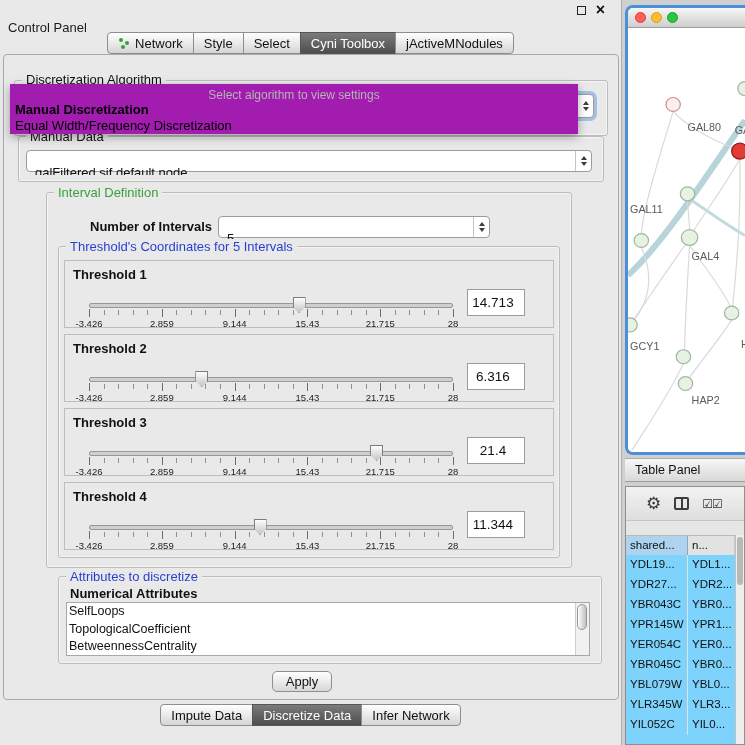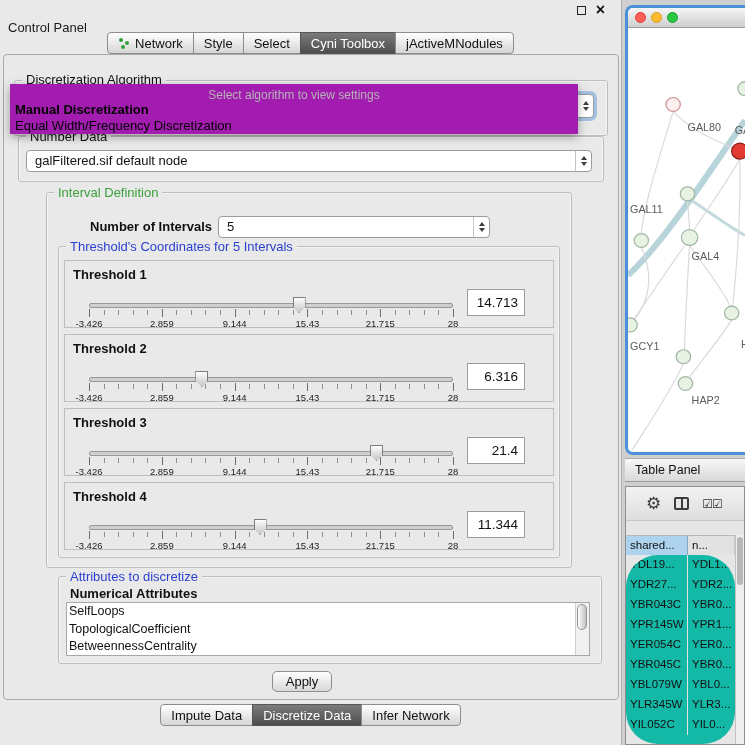--- a/index.html
+++ b/index.html
@@ -27,21 +27,21 @@
 
   .content-frame{position:absolute;left:3px;top:54px;width:616px;height:646px;border:1px solid #a9a9a9;border-radius:4px;background:#e9e9e9;}
 
   .groupbox{position:absolute;border:1px solid #bcbcbc;border-radius:3px;box-shadow:inset 0 0 0 1px #f4f4f4;}
   .group-label{position:absolute;font-size:13px;background:#e9e9e9;padding:0 4px;z-index:2;white-space:nowrap;}
   .lbl-green{color:#3ba03b;}
   .lbl-blue{color:#2a3fd0;}
   .bold{font-weight:bold;}
 
   .combo{position:absolute;background:#fff;border:1px solid #9c9c9c;border-radius:4px;font-size:13px;color:#111;display:flex;align-items:stretch;}
-  .combo .combo-text{flex:1;padding:0 8px;white-space:nowrap;overflow:hidden;line-height:20px;}
+  .combo .combo-text{flex:1;padding:12px 8px;white-space:nowrap;overflow:hidden;line-height:20px;}
   .combo .stepper{width:16px;display:flex;flex-direction:column;align-items:center;justify-content:center;gap:2px;border-left:1px solid #c4c4c4;}
   .combo .stepper::before{content:"";border:3px solid transparent;border-bottom:4px solid #3c3c3c;}
   .combo .stepper::after{content:"";border:3px solid transparent;border-top:4px solid #3c3c3c;}
   .combo.focus{box-shadow:0 0 0 3px rgba(106,160,222,.55);}
 
   .popup{position:absolute;left:10px;top:84px;width:568px;height:50px;background:#a21caf;border:1px solid #a21caf;
          box-shadow:0 3px 9px rgba(0,0,0,.35);z-index:10;font-size:13px;}
   .popup-placeholder{text-align:center;color:#b5b5b5;font-size:12px;padding-top:3px;line-height:14px;}
   .popup-item{padding:0 4px;line-height:16px;color:#000;}
 
@@ -51,21 +51,21 @@
   .thr-label{position:absolute;left:8px;top:6px;font-size:13px;font-weight:bold;}
   .slider-zone{position:absolute;left:24px;top:36px;width:364px;height:32px;}
   .slider-track{position:absolute;left:0;top:6px;width:100%;height:5px;background:#cfcfcf;border:1px solid #989898;border-radius:2px;}
   .slider-ticks{position:absolute;left:0;top:13px;width:100%;height:5px;
        background:repeating-linear-gradient(90deg,#8f8f8f 0 1px,transparent 1px 14.56px);}
   .major-tick{position:absolute;top:12px;width:1px;height:8px;background:#6d6d6d;}
   .scale-label{position:absolute;top:21px;font-size:9.5px;color:#222;transform:translateX(-50%);white-space:nowrap;}
   .slider-thumb{position:absolute;top:0;width:13px;height:16px;background:linear-gradient(#fdfdfd,#c6c6c6);
        border:1px solid #7d7d7d;clip-path:polygon(0 0,100% 0,100% 62%,50% 100%,0 62%);}
   .thr-value{position:absolute;left:402px;top:28px;width:58px;height:27px;background:#fff;border:1px solid #9c9c9c;
-       font-size:13.5px;text-align:right;line-height:25px;padding-right:6px;}
+       font-size:13.5px;text-align:center;line-height:25px;padding-right:6px;}
 
   
   #attr-list{position:absolute;left:66px;top:602px;width:524px;height:54px;background:#fff;border:1px solid #a8a8a8;overflow:hidden;}
   .attr-item{font-size:12.5px;padding-left:2px;line-height:17.5px;}
   .vscroll{position:absolute;right:0;top:0;bottom:0;width:14px;background:#f1f1f1;border-left:1px solid #cfcfcf;}
   .vscroll .thumbV{position:absolute;left:1px;top:1px;width:10px;height:26px;border-radius:5px;
        background:linear-gradient(90deg,#fdfdfd,#bfbfbf);border:1px solid #979797;}
 
   .btn{position:absolute;background:linear-gradient(#fefefe,#d8d8d8);border:1px solid #8e8e8e;border-radius:5px;
        font-size:13px;text-align:center;line-height:19px;}
@@ -89,21 +89,21 @@
   .table-toolbar{height:34px;display:flex;align-items:center;padding-left:20px;gap:13px;
        background:linear-gradient(#f2f2f2,#dedede);border-bottom:1px solid #c6c6c6;}
   .gear-glyph{font-size:17px;color:#3a3a3a;line-height:17px;}
   .cols-icon{width:15px;height:13px;border:2px solid #3d3d3d;border-radius:2px;position:relative;display:inline-block;}
   .cols-icon::after{content:"";position:absolute;left:50%;top:0;bottom:0;width:2px;background:#3d3d3d;transform:translateX(-50%);}
   .chk-glyph{font-size:12px;color:#333;letter-spacing:-1px;}
   .thead{position:absolute;left:0;top:48px;right:9px;height:20px;display:flex;font-size:11.5px;}
   .th{line-height:19px;padding-left:4px;overflow:hidden;white-space:nowrap;}
   .th.c1{width:62px;background:#aed3ee;border-right:1px solid #8ca8c0;border-top:1px solid #b9b9b9;}
   .th.c2{flex:1;background:#e2e2e2;border-top:1px solid #b9b9b9;border-right:1px solid #c9c9c9;}
-  #table-rows{position:absolute;left:0;top:68px;right:9px;bottom:0;background:#14b8a6;overflow:hidden;border-radius:32px;}
+  #table-rows{position:absolute;left:0;top:68px;right:9px;bottom:0;background:#7dd3fc;overflow:hidden;}
   .trow{display:flex;height:20px;font-size:11.5px;}
   .tcell{line-height:19px;padding-left:4px;white-space:nowrap;overflow:hidden;}
   .tcell.c1{width:62px;border-right:1px solid #e2e2e2;}
   .tcell.c2{flex:1;}
   #table-scroll{position:absolute;right:0;top:48px;bottom:0;width:9px;background:#eeeeee;border-left:1px solid #c2c2c2;}
   #table-scroll .thumbV{position:absolute;left:1px;top:2px;width:6px;height:48px;border-radius:3px;background:#b8b8b8;}
 </style>
 </head>
 <body>
 
@@ -144,21 +144,21 @@
     <span class="stepper"></span>
   </div>
 
   <div class="popup">
     <div class="popup-placeholder">Select algorithm to view settings</div>
     <div class="popup-item bold">Manual Discretization</div>
     <div class="popup-item">Equal Width/Frequency Discretization</div>
   </div>
 
   <div class="groupbox" style="left:18px;top:136px;width:586px;height:46px;"></div>
-  <div class="group-label" style="left:26px;top:129px;">Number Data</div>
+  <div class="group-label" style="left:26px;top:129px;">Manual Data</div>
   <div class="combo" style="left:26px;top:150px;width:566px;height:22px;">
     <span class="combo-text">galFiltered.sif default node</span>
     <span class="stepper"></span>
   </div>
 
   <div class="groupbox" style="left:46px;top:192px;width:526px;height:376px;"></div>
   <div class="group-label lbl-green" style="left:54px;top:185px;">Interval Definition</div>
 
   <div class="group-label bold" style="left:86px;top:219px;background:transparent;">Number of Intervals</div>
   <div class="combo" style="left:218px;top:216px;width:272px;height:22px;">

